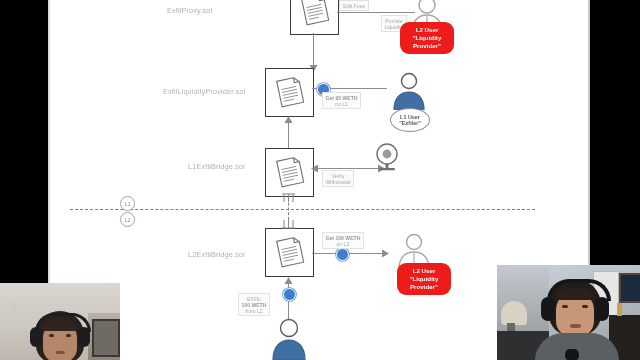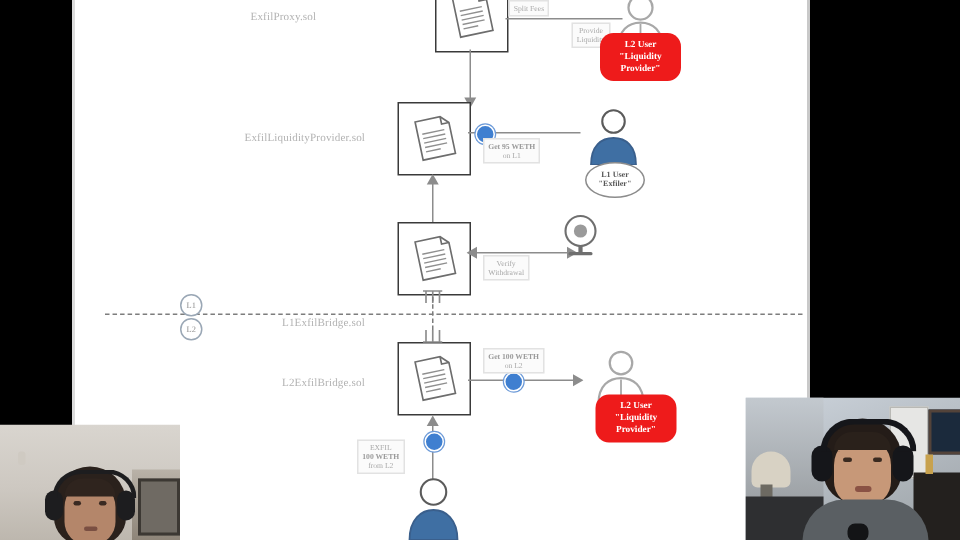--- a/index.html
+++ b/index.html
@@ -1,21 +1,21 @@
 <!DOCTYPE html>
 <html><head>
 <meta charset="utf-8">
 <style>
   html,body{margin:0;padding:0;background:#000;}
   body{width:640px;height:360px;overflow:hidden;
        font-family:"Liberation Sans","DejaVu Sans",sans-serif;}
   #screen{position:relative;width:640px;height:360px;background:#000;overflow:hidden;}
 
   
-  #canvas{position:absolute;left:50px;top:0;width:488px;height:360px;background:#fff;font-family:Liberation Serif, serif;}
+  #canvas{position:absolute;left:50px;top:0;width:538px;height:360px;background:#fff;}
   #canvas:after{content:"";position:absolute;right:-2px;top:0;width:2px;height:360px;
                 background:#c9c9c9;}
   #canvas:before{content:"";position:absolute;left:-2px;top:0;width:2px;height:360px;
                 background:#dcdcdc;}
 
   .lbl{position:absolute;color:#b2b2b2;font-size:7.4px;letter-spacing:.1px;white-space:nowrap;}
 
   
   .docbox{position:absolute;width:47px;height:47px;border:1.6px solid #3a3a3a;background:#fff;}
   .docbox svg{position:absolute;left:5px;top:4px;}
@@ -143,21 +143,21 @@
         <span>L1 User</span><br>
         <span>"Exfiler"</span>
       </div>
     </div>
 
     <div class="ln vln" style="left:238px;top:120px;height:32px;"></div>
     <svg style="position:absolute;left:234px;top:116px;" width="9" height="9">
       <path d="M4.5 0 L8.5 7 L0.5 7 Z" fill="#8c8c8c"></path>
     </svg>
 
-    <div class="lbl" style="left:138px;top:162px;margin-top:48px;">L1ExfilBridge.sol</div>
+    <div class="lbl" style="left:138px;top:162px;">L1ExfilBridge.sol</div>
 
     <div class="docbox" style="left:215px;top:148px;">
       <svg width="36" height="36" viewBox="0 0 36 36">
         <g transform="rotate(-12 18 18)">
           <path d="M8 6 h17 l5 5 v21 h-22 z" fill="#fff" stroke="#6d6d6d" stroke-width="1.1"></path>
           <path d="M25 6 v5 h5" fill="none" stroke="#6d6d6d" stroke-width="1.1"></path>
           <g stroke="#8f8f8f" stroke-width=".9">
             <line x1="11" y1="15" x2="26" y2="15"></line>
               <line x1="11" y1="18" x2="26" y2="18"></line>
             <line x1="11" y1="21" x2="26" y2="21"></line>

